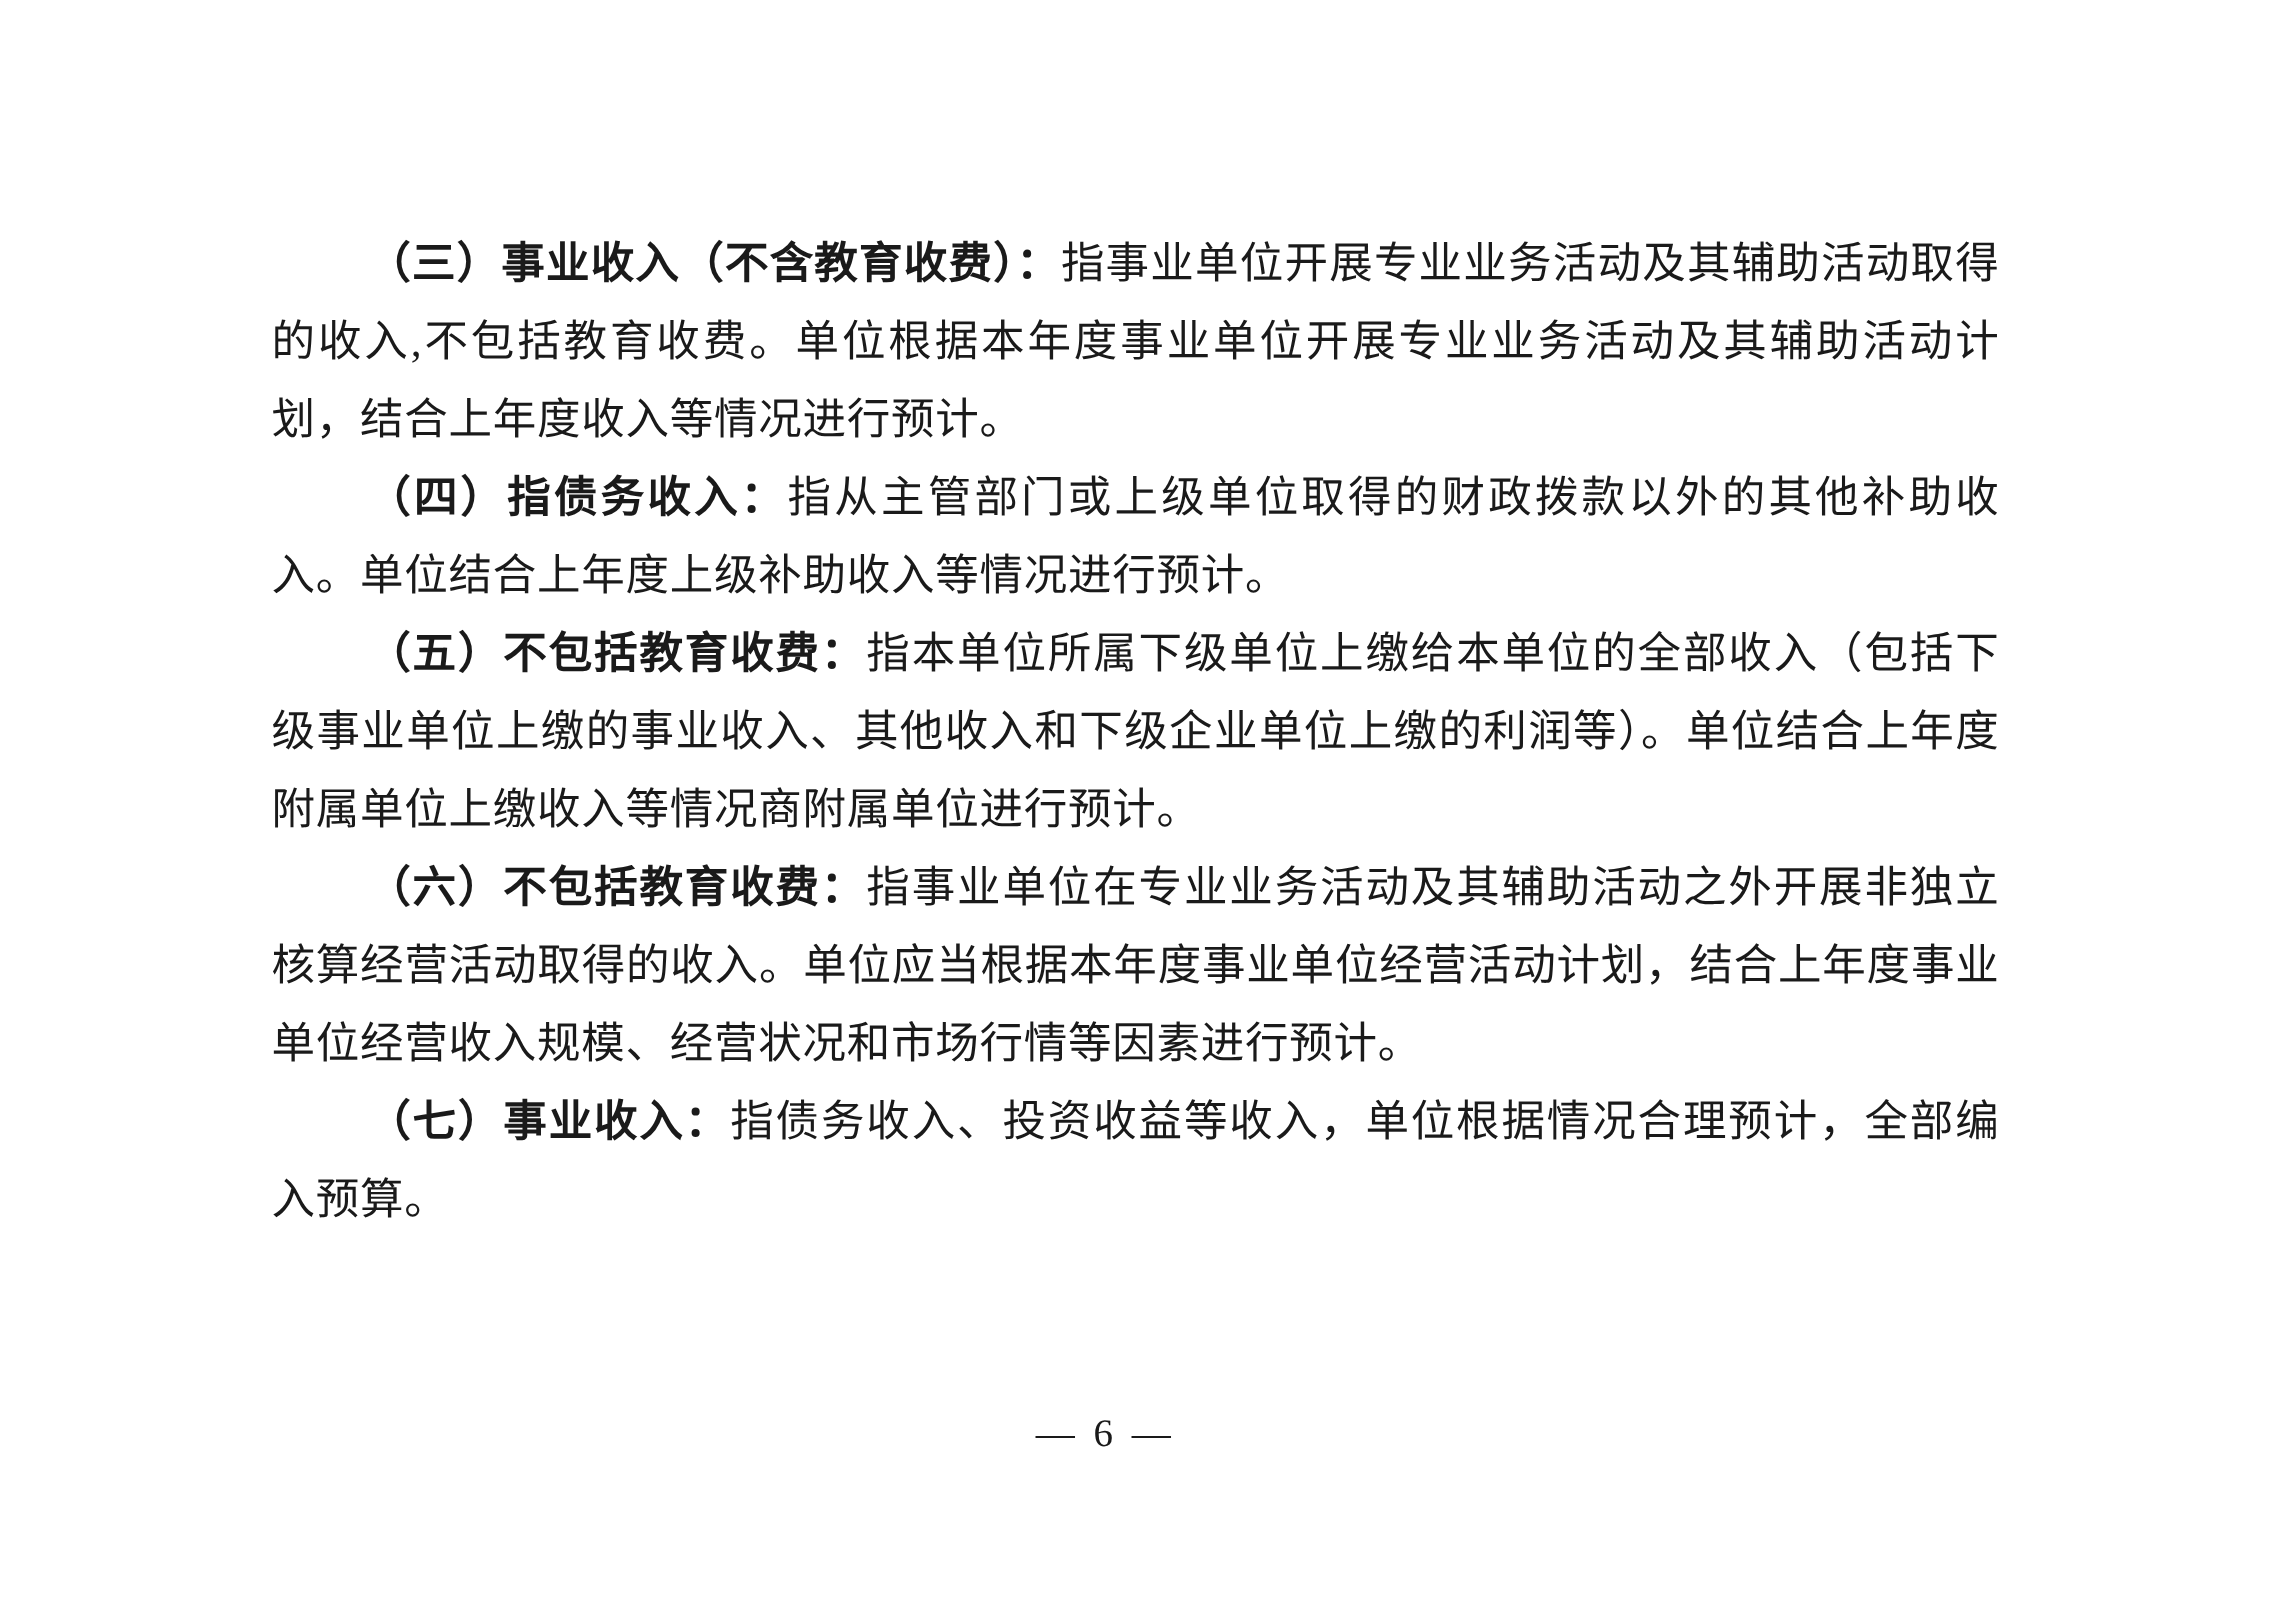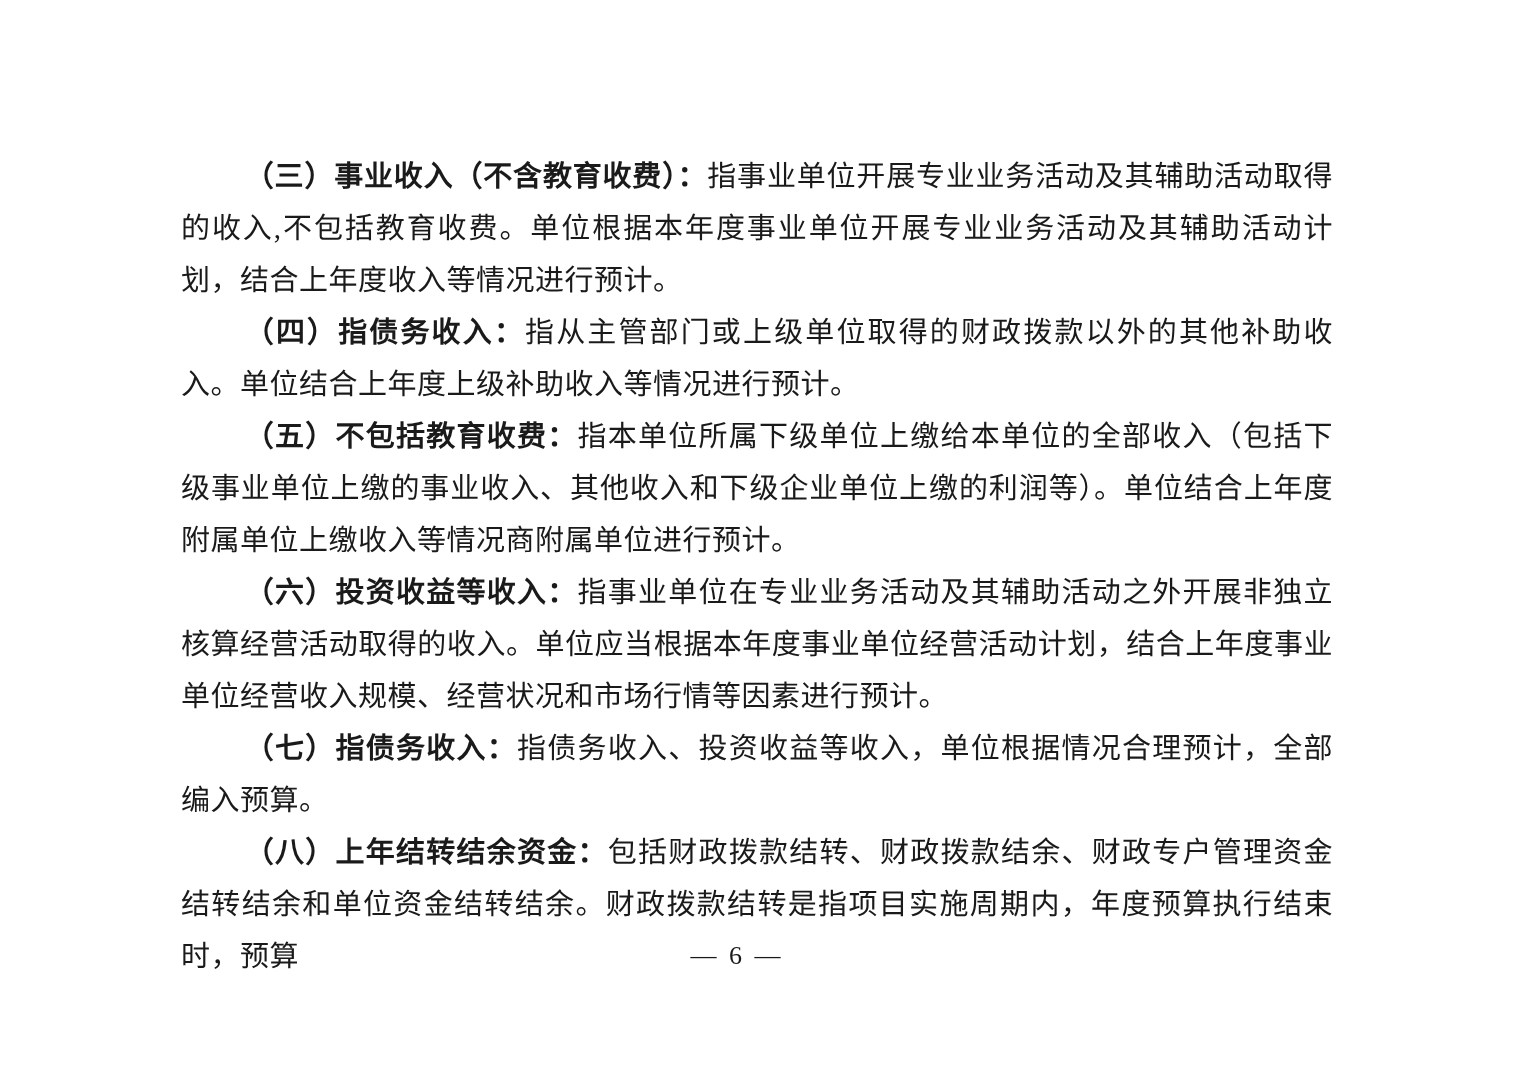--- a/index.html
+++ b/index.html
@@ -52,22 +52,21 @@
 
 <div class="page">
   <div class="content">
 
     <p class="para"><span class="para-heading">（三）事业收入（不含教育收费）：</span><span>指事业单位开展专业业务活动及其辅助活动取得的收入,不包括教育收费。单位根据本年度事业单位开展专业业务活动及其辅助活动计划，结合上年度收入等情况进行预计。</span></p>
 
     <p class="para"><span class="para-heading">（四）指债务收入：</span><span>指从主管部门或上级单位取得的财政拨款以外的其他补助收入。单位结合上年度上级补助收入等情况进行预计。</span></p>
 
     <p class="para"><span class="para-heading">（五）不包括教育收费：</span><span>指本单位所属下级单位上缴给本单位的全部收入（包括下级事业单位上缴的事业收入、其他收入和下级企业单位上缴的利润等）。单位结合上年度附属单位上缴收入等情况商附属单位进行预计。</span></p>
 
-    <p class="para"><span class="para-heading">（六）投资收益等收入：</span><span>指事业单位在专业业务活动及其辅助活动之外开展非独立核算经营活动取得的收入。单位应当根据本年度事业单位经营活动计划，结合上年度事业单位经营收入规模、经营状况和市场行情等因素进行预计。</span></p>
+    <p class="para"><span class="para-heading">（六）不包括教育收费：</span><span>指事业单位在专业业务活动及其辅助活动之外开展非独立核算经营活动取得的收入。单位应当根据本年度事业单位经营活动计划，结合上年度事业单位经营收入规模、经营状况和市场行情等因素进行预计。</span></p>
 
-    <p class="para"><span class="para-heading">（七）指债务收入：</span><span>指债务收入、投资收益等收入，单位根据情况合理预计，全部编入预算。</span></p>
+    <p class="para"><span class="para-heading">（七）事业收入：</span><span>指债务收入、投资收益等收入，单位根据情况合理预计，全部编入预算。</span></p>
 
-    <p class="para"><span class="para-heading">（八）上年结转结余资金：</span><span>包括财政拨款结转、财政拨款结余、财政专户管理资金结转结余和单位资金结转结余。财政拨款结转是指项目实施周期内，年度预算执行结束时，预算</span></p>
 
   </div>
 
   <div class="page-number">— 6 —</div>
 </div>
 
 </body></html>

